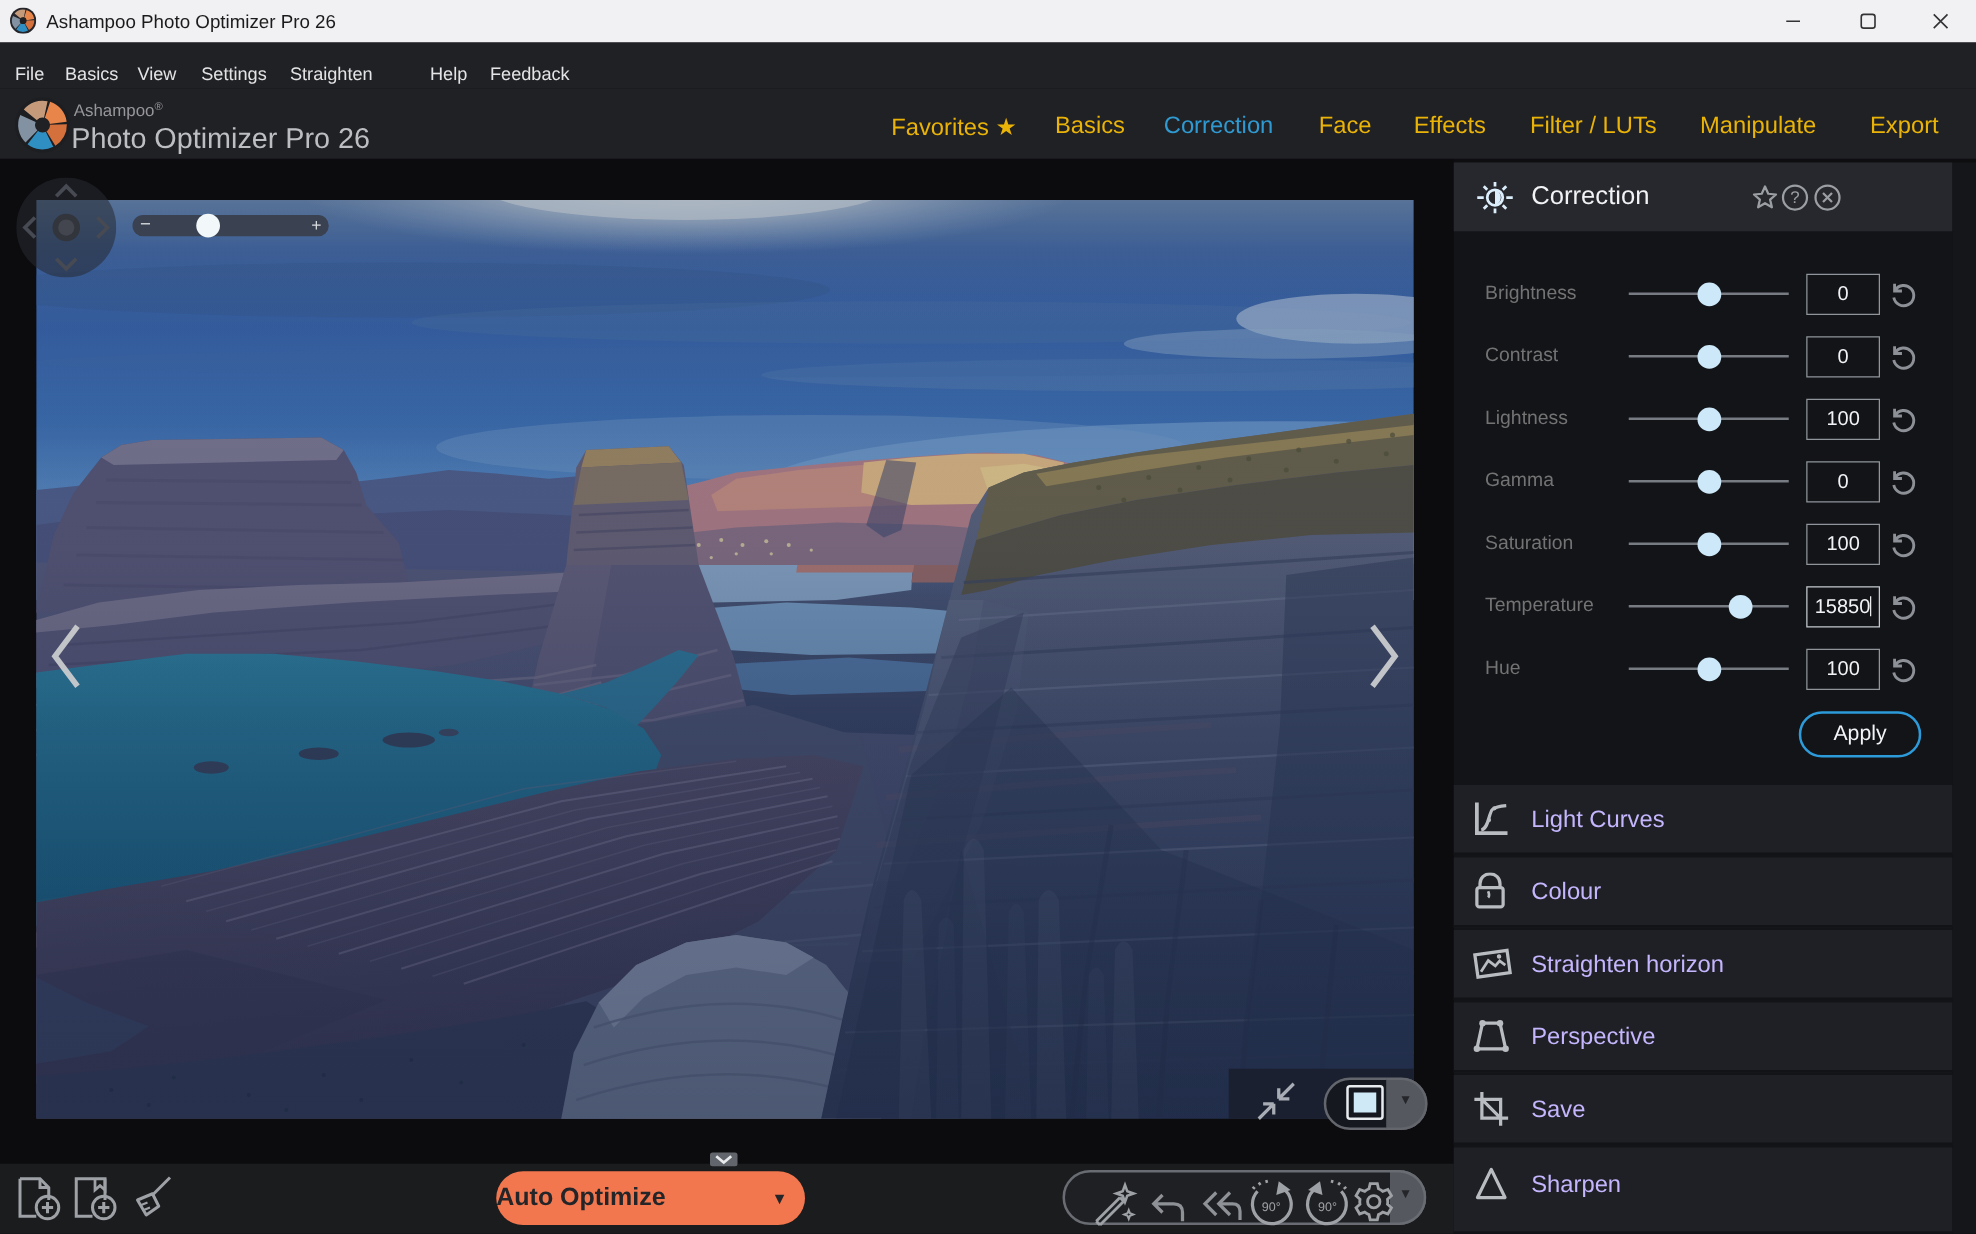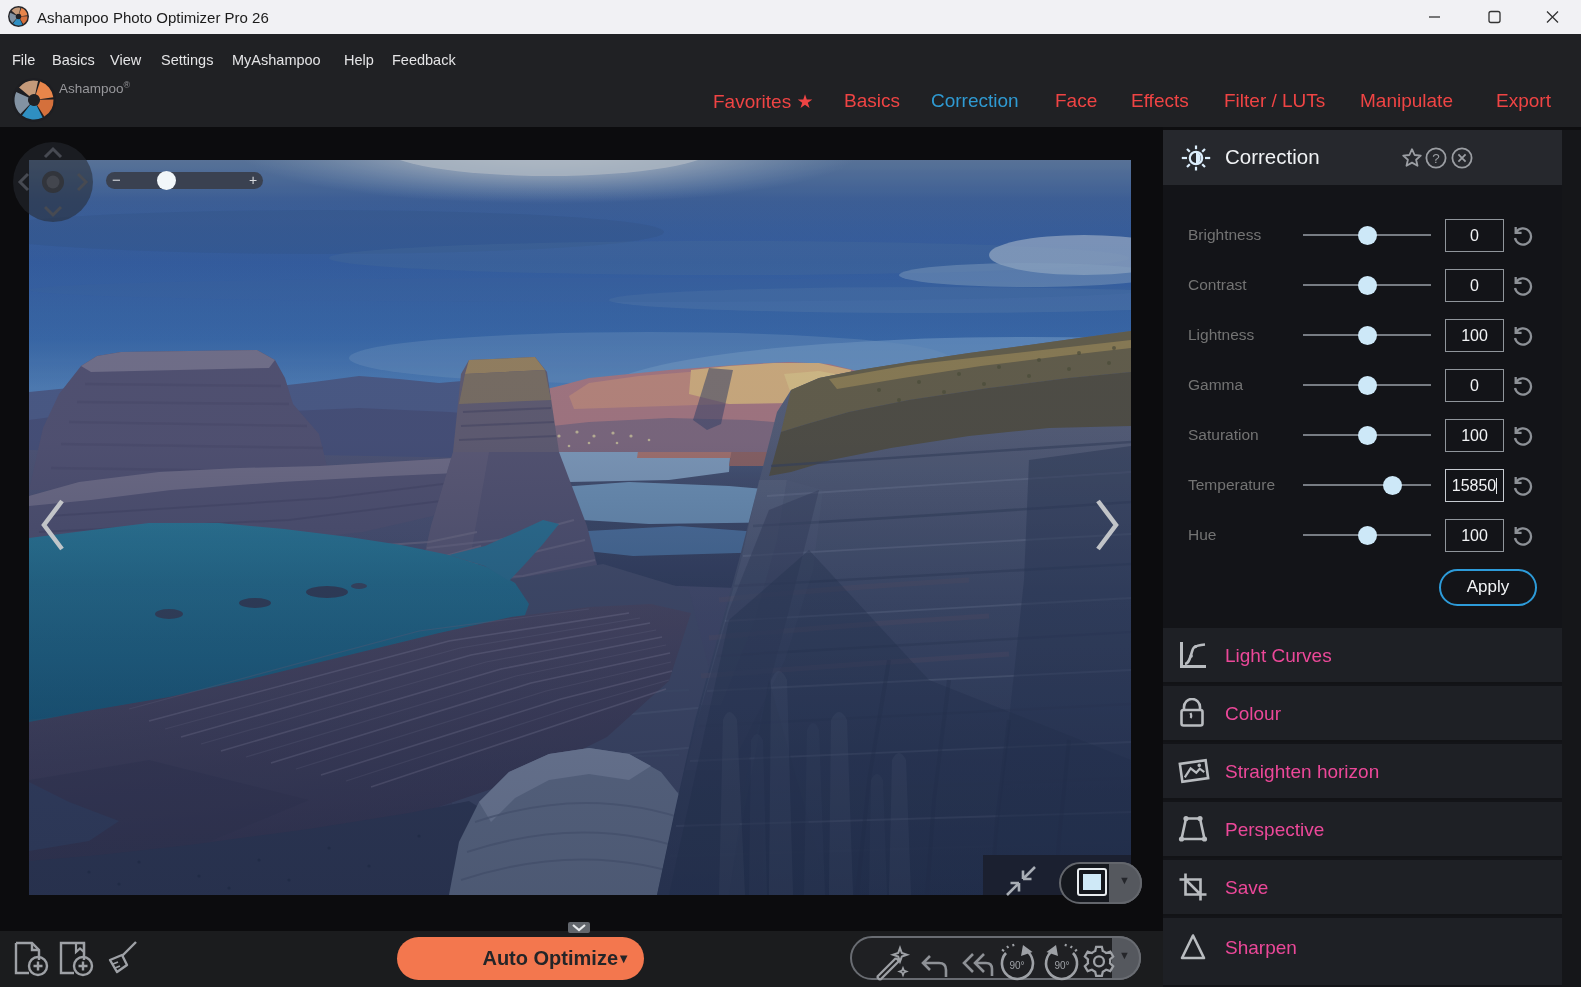--- a/index.html
+++ b/index.html
@@ -12,21 +12,21 @@
   #titlebar { left:0; top:0; width:1581px; height:34px; background:#f1f1f4; color:#1b1b1b; }
   #titlebar .ttext { position:absolute; left:37px; top:9px; font-size:15px; }
   .wbtn { position:absolute; top:0; width:46px; height:34px; color:#222; text-align:center; }
 
   
   #menubar { left:0; top:34px; width:1581px; height:37px; background:#202124; color:#e4e4e6; font-size:14.5px; }
   #menubar span { position:absolute; top:18px; }
 
   
   #hband { left:0; top:71px; width:1581px; height:56px; background:#202124; }
-  #hband .tab { position:absolute; font-size:19px; color:#ef4444; top:19px; }
+  #hband .tab { position:absolute; font-size:19px; color:#eab308; top:19px; }
 
   
   #canvasbg { left:0; top:127px; width:1163px; height:860px; background:#0c0c0e; }
 
   
   #panel { left:1163px; top:130px; width:399px; height:857px; background:#131418; }
   #phead { position:absolute; left:0; top:0; width:399px; height:55px; background:#26282d; }
   #scrollstrip { left:1562px; top:130px; width:19px; height:857px; background:#151619; }
 
   
@@ -36,21 +36,21 @@
   .srow { position:absolute; left:0; width:399px; height:0; }
   .slab { position:absolute; left:25px; top:-9px; font-size:15.5px; color:#737373; }
   .strack { position:absolute; left:140px; top:-1px; width:128px; height:2px; background:#777c83; }
   .sthumb { position:absolute; top:-9.5px; width:19px; height:19px; border-radius:50%; background:#cde8f8; margin-left:-9.5px; }
   .sbox { position:absolute; left:282px; top:-16.5px; width:59px; height:33px; border:1px solid #90959b; color:#f2f3f5; font-size:16px; text-align:center; line-height:31px; }
   .caret { display:inline-block; width:1px; height:16px; background:#e8eaec; vertical-align:-3px; }
   .sundo { position:absolute; left:347px; top:-12px; width:24px; height:24px; }
 
   
   .prow { position:absolute; left:0; width:399px; height:56px; background:#1e2025; border-bottom:2px solid #121316; }
-  .prow .ptext { position:absolute; left:62px; top:50%; transform:translateY(-44%); font-size:19px; color:#ec4899; }
+  .prow .ptext { position:absolute; left:62px; top:50%; transform:translateY(-44%); font-size:19px; color:#c4b5fd; }
   .prow svg { position:absolute; left:15px; top:50%; transform:translateY(-50%); }
 </style>
 </head>
 <body>
 <div id="stage">
   <div class="abs" id="canvasbg"></div>
   <div class="abs" id="titlebar">
     <svg class="abs" style="left:8px;top:6px" width="21" height="21" viewBox="0 0 46 46">
       <circle cx="23" cy="23" r="23" fill="#26262a"></circle>
       <path d="M13.4 15.0 A12.5 12.5 0 0 1 25.6 10.8" stroke="#c49a7a" stroke-width="14" fill="none"></path>
@@ -69,35 +69,36 @@
       </svg>
     <svg class="wbtn" style="left:1529px" width="46" height="34" viewBox="0 0 46 34">
         <path d="M18 11.5 L29 22.5 M29 11.5 L18 22.5" stroke="#333" stroke-width="1.3"></path>
       </svg>
   </div>
   <div class="abs" id="menubar">
     <span style="left:12px">File</span>
     <span style="left:52px">Basics</span>
     <span style="left:110px">View</span>
     <span style="left:161px">Settings</span>
-    <span style="left:232px">MyAshampoo</span>
+    <span style="left:232px">Straighten</span>
     <span style="left:344px">Help</span>
     <span style="left:392px">Feedback</span>
   </div>
   <div class="abs" id="hband">
     <svg class="abs" style="left:11px;top:6px" width="46" height="46" viewBox="0 0 46 46">
       <circle cx="23" cy="23" r="22" fill="#1d1e22"></circle>
       <path d="M13.4 15.0 A12.5 12.5 0 0 1 25.6 10.8" stroke="#c49a7a" stroke-width="14" fill="none"></path>
       <path d="M26.9 11.1 A12.5 12.5 0 0 1 35.4 21.3" stroke="#e8854a" stroke-width="14" fill="none"></path>
       <path d="M35.5 22.6 A12.5 12.5 0 0 1 29.6 33.6" stroke="#d4703c" stroke-width="14" fill="none"></path>
       <path d="M28.5 34.2 A12.5 12.5 0 0 1 15.3 32.9" stroke="#2f8fc2" stroke-width="14" fill="none"></path>
       <path d="M14.3 32.0 A12.5 12.5 0 0 1 11.6 17.9" stroke="#8292a2" stroke-width="14" fill="none"></path>
       <circle cx="23" cy="23" r="6" fill="#202124"></circle>
     </svg>
     <span class="abs" style="left:59px;top:9px;font-size:13.5px;color:#97979b">Ashampoo<span style="font-size:9px;vertical-align:5px">®</span></span>
+    <span class="abs" style="left:57px;top:26px;font-size:23px;color:#bcbec2;white-space:nowrap">Photo Optimizer Pro 26</span>
     <span class="tab" style="left:713px">Favorites ★</span>
     <span class="tab" style="left:844px">Basics</span>
     <span class="tab" style="left:931px;color:#2f9ad2">Correction</span>
     <span class="tab" style="left:1055px">Face</span>
     <span class="tab" style="left:1131px">Effects</span>
     <span class="tab" style="left:1224px">Filter / LUTs</span>
     <span class="tab" style="left:1360px">Manipulate</span>
     <span class="tab" style="left:1496px">Export</span>
   </div>
   <div class="abs" id="photo" style="left:29px;top:160px;width:1102px;height:735px">
@@ -573,21 +574,21 @@
       <path d="M27 20 L27 3 L4 3 L4 33 L17 33" fill="none" stroke="#9ea1a6" stroke-width="2.4"></path>
       <path d="M19 3 L19 12 L23 8.5 L27 12 L27 3" fill="none" stroke="#9ea1a6" stroke-width="2.2"></path>
       <circle cx="26" cy="26" r="9" fill="none" stroke="#9ea1a6" stroke-width="2.4"></circle>
       <path d="M26 21.5 L26 30.5 M21.5 26 L30.5 26" stroke="#9ea1a6" stroke-width="2.4"></path>
     </svg>
     <svg class="abs" style="left:100px;top:9px" width="40" height="38" viewBox="0 0 40 38">
       <line x1="22" y1="16" x2="36" y2="2" stroke="#9ea1a6" stroke-width="2.4"></line>
       <path d="M10 20 L22 15 L27 25 L17 32 Z" fill="none" stroke="#9ea1a6" stroke-width="2.4" stroke-linejoin="round"></path>
       <path d="M13 24 L18 22 M15 28 L20 26" stroke="#9ea1a6" stroke-width="1.8"></path>
     </svg>
-    <div class="abs" id="autoopt" style="left:397px;top:6px;width:247px;height:43px;background:#f3774e;border-radius:22px;color:#242528;font-size:20px;font-weight:700;text-align:right;line-height:43px"><span style="padding-right:26px">Auto Optimize</span><span style="position:absolute;right:14px;top:0px;font-size:13px;font-weight:400">▼</span></div>
+    <div class="abs" id="autoopt" style="left:397px;top:6px;width:247px;height:43px;background:#f3774e;border-radius:22px;color:#242528;font-size:20px;font-weight:700;text-align:left;line-height:43px"><span style="padding-right:26px">Auto Optimize</span><span style="position:absolute;right:14px;top:0px;font-size:13px;font-weight:400">▼</span></div>
     <div class="abs" style="left:850px;top:5px;width:291px;height:44px;border:2px solid #696c72;border-radius:22px;background:#1f2023"></div>
     <div class="abs" style="left:1112px;top:5px;width:29px;height:44px;background:#55585e;border-radius:0 22px 22px 0;border:2px solid #696c72;border-left:none"></div>
     <span class="abs" style="left:1119px;top:18px;font-size:11px;color:#25262a">▼</span>
     <svg class="abs" style="left:872px;top:13px" width="40" height="40" viewBox="0 0 40 40">
       <g stroke="#9ea1a6" fill="none" stroke-width="2.3">
         <line x1="5" y1="33" x2="24" y2="14"></line>
           <line x1="8" y1="36" x2="27" y2="17"></line>
         <path d="M5 33 L8 36 M24 14 L27 17"></path>
         <path d="M28 4 L29.8 9 L35 10.8 L29.8 12.6 L28 17.6 L26.2 12.6 L21 10.8 L26.2 9 Z" stroke-width="2"></path>
         <path d="M31 24 l1 2.6 2.6 1 -2.6 1 -1 2.6 -1 -2.6 -2.6 -1 2.6 -1 Z" stroke-width="1.6"></path>

